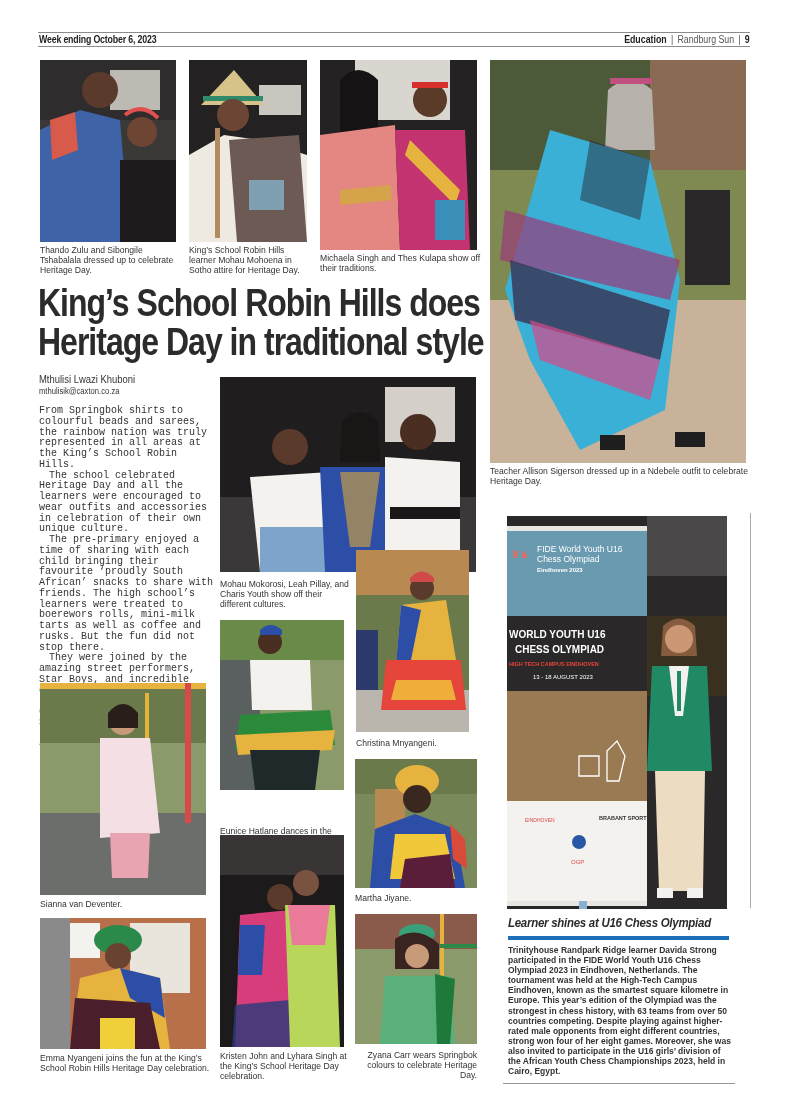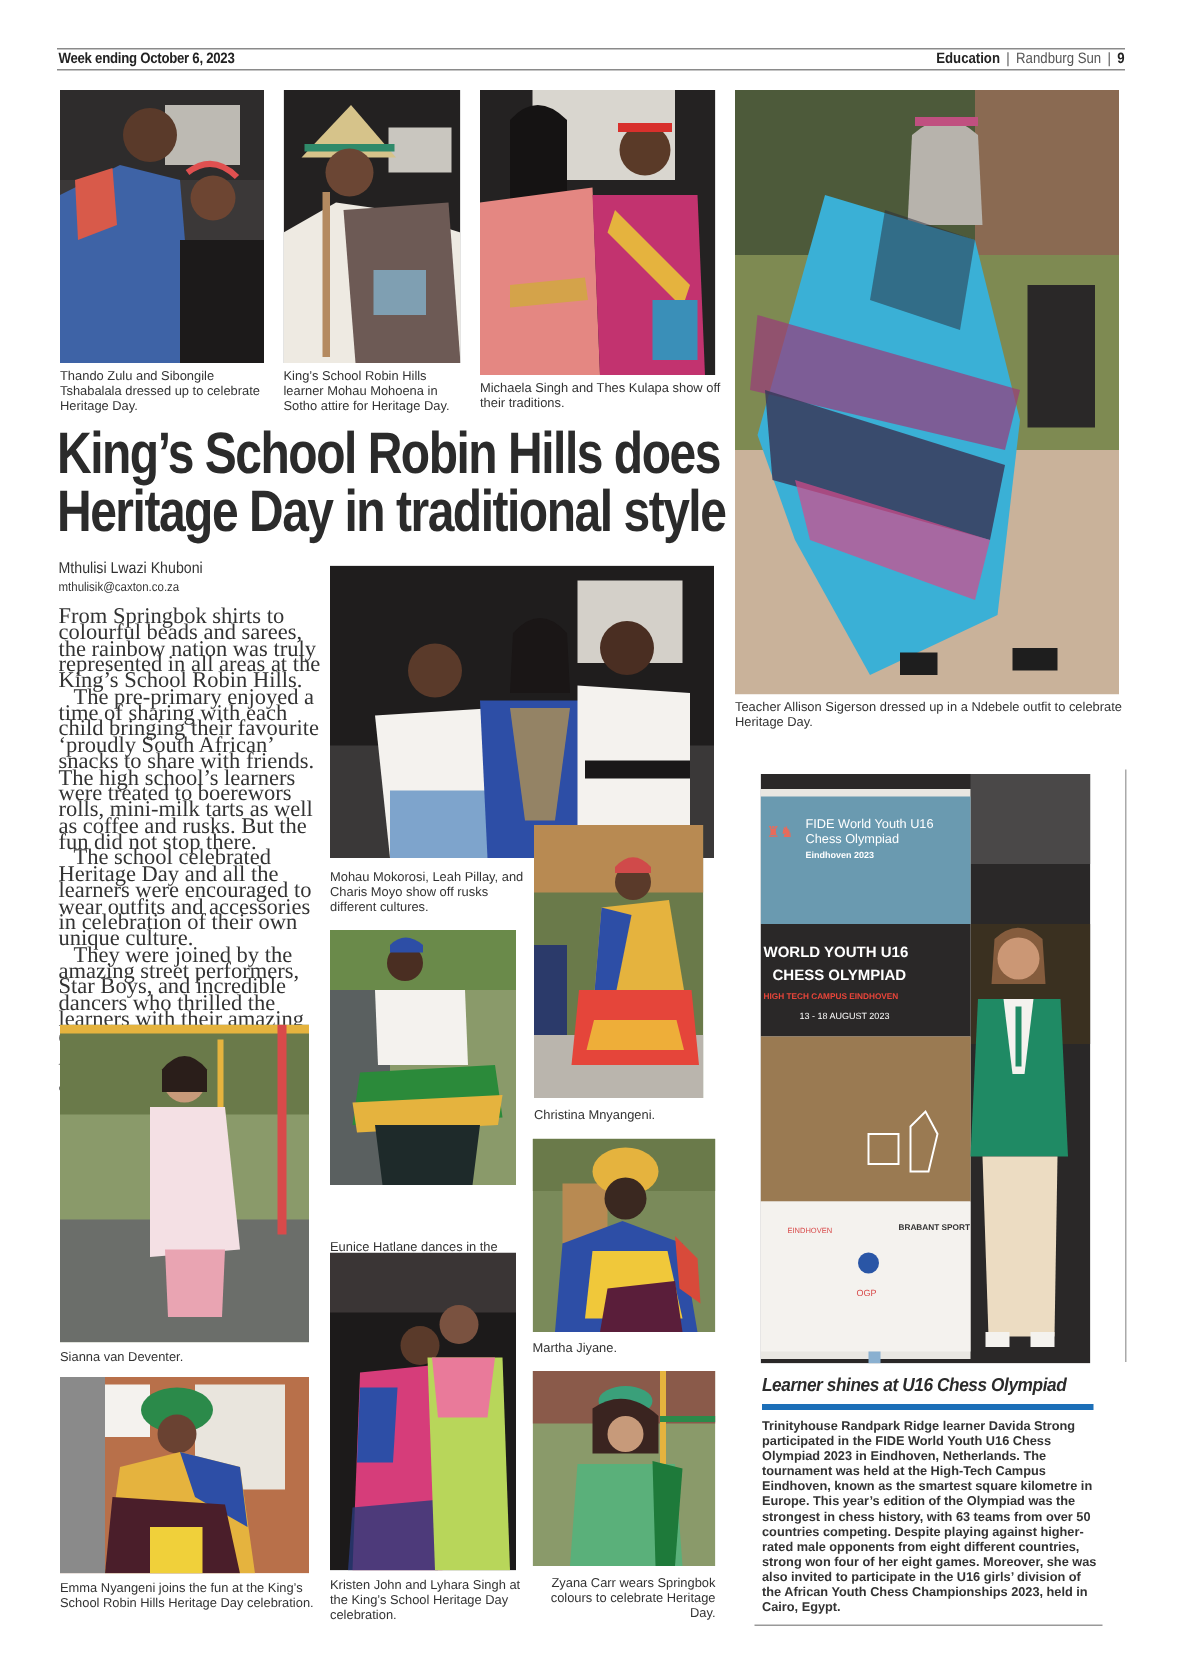--- a/index.html
+++ b/index.html
@@ -24,21 +24,21 @@
 
   .caption { position: absolute; font-size: 8.6px; line-height: 10.2px; color: #333; font-family: "Liberation Sans", sans-serif; }
 
   
   .headline { left: 38px; top: 283px; width: 450px; font-family: "Liberation Sans", sans-serif; font-weight: bold; font-size: 39px; line-height: 39px; color: #2b2b2b; letter-spacing: -1.2px; transform: scaleX(0.82); transform-origin: left top; white-space: nowrap; }
 
   
   .byline-name { left: 39px; top: 373px; font-size: 10.5px; color: #333; font-family: "Liberation Sans", sans-serif; transform: scaleX(0.9); transform-origin: left; }
   .byline-email { left: 39px; top: 386px; font-size: 8.5px; color: #333; font-family: "Liberation Sans", sans-serif; transform: scaleX(0.9); transform-origin: left; }
 
-  .body-text { left: 39px; top: 406px; width: 176px; font-family: Liberation Serif, serif; font-size: 15px; line-height: 10.75px; color: #333; }
+  .body-text { left: 39px; top: 406px; width: 176px; font-family: Liberation Mono, monospace; font-size: 10px; line-height: 10.75px; color: #333; }
   .body-text p { text-indent: 0; }
   .body-text p + p { text-indent: 10px; }
 
   
   .side-box { left: 503px; top: 908px; width: 232px; height: 176px; border-bottom: 1px solid #999; }
   .side-title { left: 508px; top: 916px; font-family: "Liberation Sans", sans-serif; font-style: italic; font-weight: bold; font-size: 12.5px; color: #2b2b2b; letter-spacing: -0.3px; transform: scaleX(0.92); transform-origin: left; white-space: nowrap; }
   .side-bar { left: 508px; top: 936px; width: 221px; height: 4px; background: #1c6fb8; }
   .side-text { left: 508px; top: 945px; width: 224px; font-family: "Liberation Sans", sans-serif; font-size: 8.5px; line-height: 10.1px; color: #333; font-weight: bold; }
   .vline { left: 750px; top: 513px; width: 1px; height: 395px; background: #aaa; }
 </style>
@@ -128,43 +128,43 @@
 <div class="abs headline">
   <div>King’s School Robin Hills does</div>
   <div>Heritage Day in traditional style</div>
 </div>
 
 <div class="abs byline-name">Mthulisi Lwazi Khuboni</div>
 <div class="abs byline-email">mthulisik@caxton.co.za</div>
 
 <div class="abs body-text">
   <p>From Springbok shirts to colourful beads and sarees, the rainbow nation was truly represented in all areas at the King’s School Robin Hills.</p>
+  <p>The school celebrated Heritage Day and all the learners were encouraged to wear outfits and accessories in celebration of their own unique culture.</p>
   <p>The pre-primary enjoyed a time of sharing with each child bringing their favourite ‘proudly South African’ snacks to share with friends. The high school’s learners were treated to boerewors rolls, mini-milk tarts as well as coffee and rusks. But the fun did not stop there.</p>
-  <p>The school celebrated Heritage Day and all the learners were encouraged to wear outfits and accessories in celebration of their own unique culture.</p>
   <p>They were joined by the amazing street performers, Star Boys, and incredible dancers who thrilled the learners with their amazing dance moves. Actors Tiaan Slabbert and Lee Visagie taught the learners some acting skills.</p>
 </div>
 
 <div class="photo" style="left:220px;top:377px;width:256px;height:195px;">
   <svg viewBox="0 0 256 195" preserveAspectRatio="none">
     <rect width="256" height="195" fill="#1f1d1d"></rect>
     <rect x="165" y="10" width="70" height="55" fill="#d4d0c9"></rect>
     <rect x="0" y="120" width="256" height="75" fill="#3a3838"></rect>
     <circle cx="70" cy="70" r="18" fill="#5a3a2a"></circle>
     <circle cx="140" cy="60" r="17" fill="#9a6a52"></circle>
     <path d="M122 45 Q140 25 158 45 L160 85 L120 85 Z" fill="#1a1616"></path>
     <circle cx="198" cy="55" r="18" fill="#4a2e22"></circle>
     <path d="M30 100 L110 95 L110 195 L40 195 Z" fill="#f4f2ee"></path>
     <rect x="40" y="150" width="70" height="45" fill="#7ea4cc"></rect>
     <path d="M100 90 L175 90 L175 195 L105 195 Z" fill="#2d4ea6"></path>
     <path d="M120 95 L160 95 L150 170 L130 170 Z" fill="#c09a4a" opacity="0.7"></path>
     <path d="M165 80 L240 85 L240 195 L165 195 Z" fill="#f4f2ee"></path>
     <rect x="170" y="130" width="70" height="12" fill="#1a1818"></rect>
   </svg>
 </div>
-<div class="caption" style="left:220px;top:579px;width:130px;">Mohau Mokorosi, Leah Pillay, and Charis Moyo show off rusks different cultures.</div>
+<div class="caption" style="left:220px;top:579px;width:130px;">Mohau Mokorosi, Leah Pillay, and Charis Youth show off their different cultures.</div>
 
 <div class="photo" style="left:356px;top:550px;width:113px;height:182px;">
   <svg viewBox="0 0 113 182" preserveAspectRatio="none">
     <rect width="113" height="182" fill="#6a7a4a"></rect>
     <rect x="0" y="0" width="113" height="45" fill="#b88a52"></rect>
     <rect x="0" y="140" width="113" height="42" fill="#bab5ad"></rect>
     <circle cx="66" cy="38" r="12" fill="#5a3a2a"></circle>
     <path d="M54 28 Q66 15 78 28 L78 32 L54 32 Z" fill="#d04a4a"></path>
     <path d="M45 55 L90 50 L100 110 L40 115 Z" fill="#e5b33e"></path>
     <path d="M45 55 L65 60 L55 110 L40 115 Z" fill="#2d4ea6"></path>

